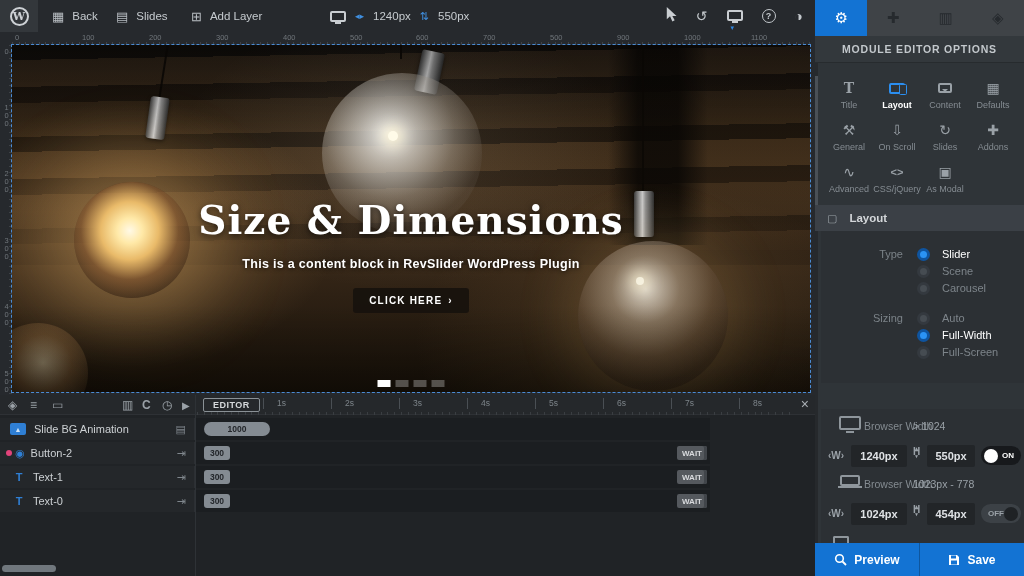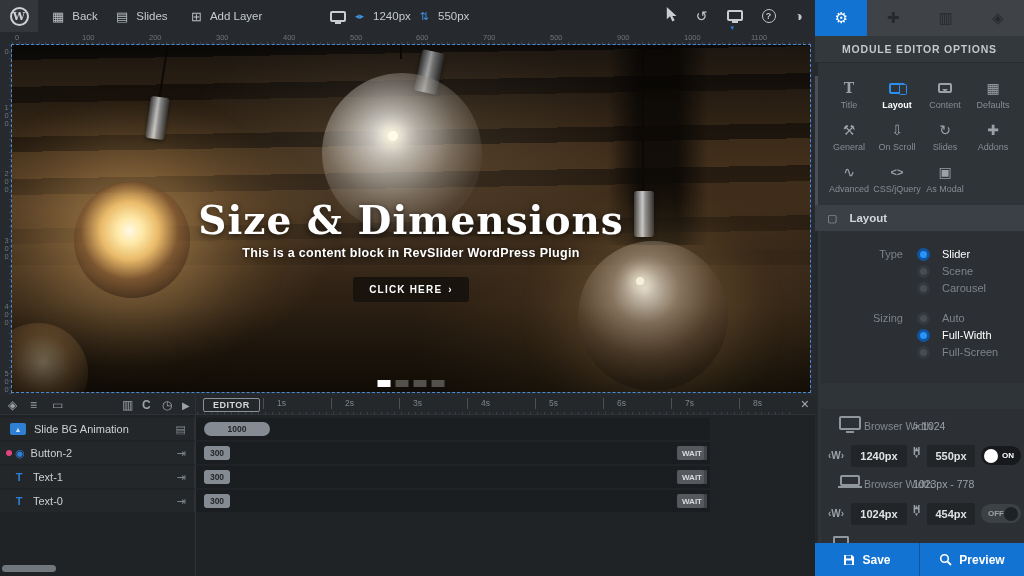--- a/index.html
+++ b/index.html
@@ -59,21 +59,21 @@
   .bulb-right { left:566px; top:196px; width:150px; height:150px;
     background:radial-gradient(circle at 45% 32%, rgba(240,234,222,.85) 0%, rgba(205,185,160,.5) 26%, rgba(150,120,90,.3) 52%, rgba(80,60,42,.18) 72%, rgba(0,0,0,0) 100%);
     box-shadow:0 0 48px 16px rgba(230,180,110,.15); }
   .bulb-corner { left:-24px; top:278px; width:100px; height:100px;
     background:radial-gradient(circle at 55% 40%, rgba(255,235,190,.5) 0%, rgba(190,140,85,.35) 35%, rgba(0,0,0,0) 75%); }
   .fil { position:absolute; border-radius:50%; background:#fffbe8; box-shadow:0 0 14px 6px rgba(255,245,210,.8); }
 
   .slide-text { position:absolute; left:0; right:0; top:152px; text-align:center; color:#fff; }
   .slide-title { font-family:"DejaVu Serif", serif; font-weight:bold; font-size:39px; letter-spacing:1px;
     text-shadow:0 2px 6px rgba(0,0,0,.6); }
-  .slide-sub { margin-top:3px; font-size:12.5px; font-weight:bold; letter-spacing:.3px; text-shadow:0 1px 4px rgba(0,0,0,.7); }
+  .slide-sub { margin-top:14px; font-size:12.5px; font-weight:bold; letter-spacing:.3px; text-shadow:0 1px 4px rgba(0,0,0,.7); }
   .slide-cta { display:inline-flex; align-items:center; gap:6px; margin-top:17px; padding:7px 16px; border-radius:3px;
     background:rgba(22,17,12,.88); font-size:10px; font-weight:bold; letter-spacing:1.2px; }
   .pager { position:absolute; left:50%; transform:translateX(-50%); bottom:5px; display:flex; gap:5px; }
   .pg { width:13px; height:7px; background:rgba(255,255,255,.28); }
   .pg.active { background:#fff; }
 
   
   .timeline { position:absolute; left:0; top:395px; width:815px; height:181px; background:#202326; }
   .tl-toolbar { position:absolute; left:0; top:0; width:815px; height:20px; background:#25282b; border-bottom:1px solid #2e3135; }
   .tl-ic { position:absolute; top:0; height:20px; display:flex; align-items:center; font-size:12px; color:#9aa1a7; }
@@ -475,30 +475,30 @@
       <span class="num-input" style="left:106px;top:94px;width:48px">454px</span>
       <span class="toggle off" style="left:160px;top:95px">
         <span class="tg-dot"></span>
         <span class="tg-txt">OFF</span>
       </span>
     </div>
     <span class="partial-ico"></span>
 
     <div class="save-bar">
       <div class="save-btn">
+        <svg width="13" height="13" viewBox="0 0 13 13">
+          <circle cx="5.5" cy="5.5" r="3.8" fill="none" stroke="#fff" stroke-width="1.6"></circle>
+          <line x1="8.5" y1="8.5" x2="12" y2="12" stroke="#fff" stroke-width="1.8"></line>
+        </svg>
+        <span>Preview</span>
+      </div>
+      <div class="save-btn">
         <svg width="12" height="12" viewBox="0 0 12 12">
           <path d="M1 1 h8 l2 2 v8 h-10 z" fill="#fff"></path>
             <rect x="3" y="1.5" width="5" height="3" fill="#1373d3"></rect>
             <rect x="3" y="6.5" width="6" height="4" fill="#1373d3"></rect>
         </svg>
         <span>Save</span>
       </div>
-      <div class="save-btn">
-        <svg width="13" height="13" viewBox="0 0 13 13">
-          <circle cx="5.5" cy="5.5" r="3.8" fill="none" stroke="#fff" stroke-width="1.6"></circle>
-          <line x1="8.5" y1="8.5" x2="12" y2="12" stroke="#fff" stroke-width="1.8"></line>
-        </svg>
-        <span>Preview</span>
-      </div>
     </div>
   </div>
 
 </div>
 
 </body></html>

